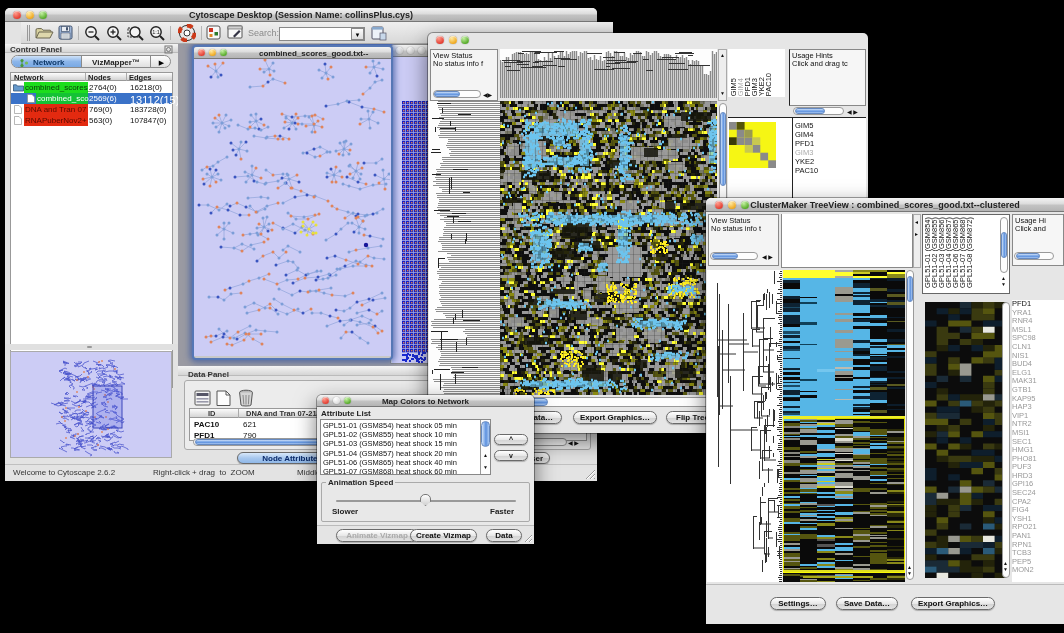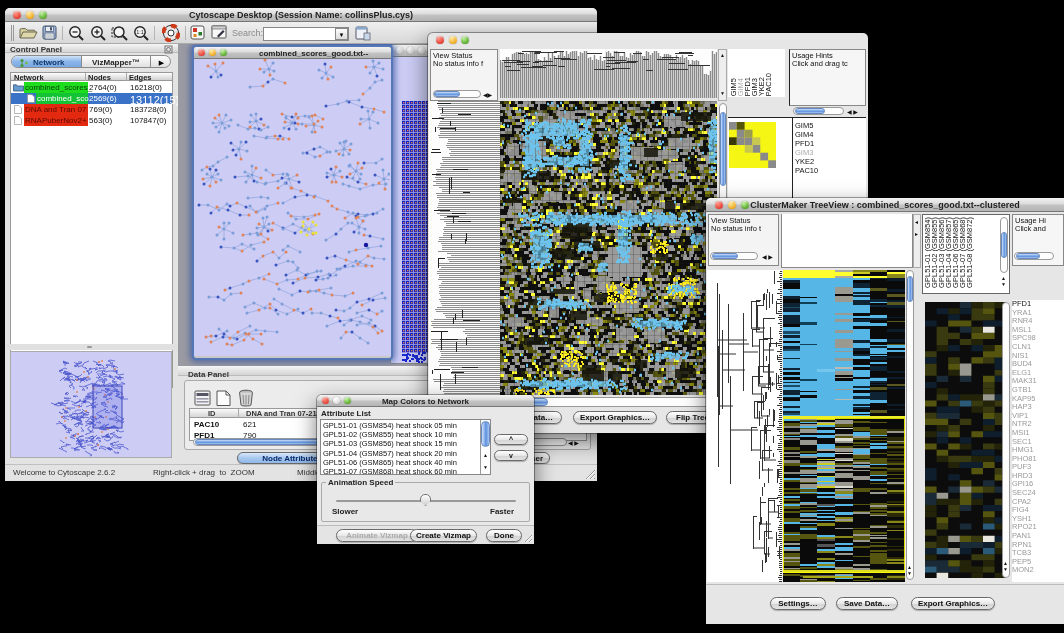--- a/index.html
+++ b/index.html
@@ -39,21 +39,21 @@
 </head>
 <body>
 <div id="stage">
 
 <div class="win" id="mainwin" style="left:5px; top:8px; width:592px; height:473px; background:#e3e3e3;">
   <div class="tbar" style="height:14px; line-height:15px;">Cytoscape Desktop (Session Name: collinsPlus.cys)</div>
   <div class="tl r" style="left:8px;"></div>
   <div class="tl y" style="left:21px;"></div>
   <div class="tl g" style="left:34px;"></div>
 
-  <div style="position:absolute; left:0; top:14px; width:100%; height:22px;
+  <div style="position:absolute; left:16px; top:14px; width:100%; height:22px;
        background:linear-gradient(#efefef,#d8d8d8); border-bottom:1px solid #aaa;">
     <div style="position:absolute;left:6px;top:3px;width:1px;height:16px;background:#999;"></div>
     <div style="position:absolute;left:8px;top:3px;width:1px;height:16px;background:#999;"></div>
 
     <svg class="icon" style="left:14px;top:4px;" width="19" height="14">
           <path d="M1,12 L1,4 Q1,2.6 2.4,2.6 L6.5,2.6 L8,4.2 L15,4.2 Q16,4.2 16,5.4 L16,6" fill="#d8d2a0" stroke="#6b6650" stroke-width="1"></path>
           <path d="M1.3,12 L4,6 L18,6 L15,12 Z" fill="#ded8ac" stroke="#6b6650" stroke-width="1"></path>
         </svg>
 
     <svg class="icon" style="left:37px;top:3px;" width="16" height="16">
@@ -656,21 +656,21 @@
   <div style="position:absolute;left:4px;top:87px;width:209px;height:40px;border:1px solid #aaa;border-radius:2px;">
     <span style="position:absolute;left:4px;top:-5px;background:#e8e8e8;padding:0 2px;font-size:8px;font-weight:bold;color:#222;">Animation Speed</span>
     <div style="position:absolute;left:14px;top:17px;width:180px;height:2px;background:#999;border-radius:1px;"></div>
     <div style="position:absolute;left:98px;top:11px;width:11px;height:12px;background:linear-gradient(#fdfdfd,#d0d0d0);border:1px solid #777;border-radius:5px 5px 4px 4px;clip-path:polygon(0 0,100% 0,100% 60%,50% 100%,0 60%);"></div>
     <span style="position:absolute;left:10px;top:24px;font-size:8px;font-weight:bold;color:#222;">Slower</span>
     <span style="position:absolute;left:168px;top:24px;font-size:8px;font-weight:bold;color:#222;">Faster</span>
   </div>
   <div style="position:absolute;left:0;top:130px;width:100%;height:19px;border-top:1px solid #bbb;background:#e4e4e4;border-radius:0 0 3px 3px;">
     <div class="btn" style="left:19px;top:3px;width:82px;color:#aaa;">Animate Vizmap</div>
     <div class="btn" style="left:93px;top:3px;width:67px;">Create Vizmap</div>
-    <div class="btn" style="left:169px;top:3px;width:36px;">Done</div>
+    <div class="btn" style="left:169px;top:3px;width:36px;">Data</div>
     <svg style="position:absolute;right:1px;bottom:1px;" width="10" height="10">
           <path d="M9,2 L2,9 M9,6 L6,9" stroke="#999" stroke-width="1"></path>
           <path d="M9,3 L3,9 M9,7 L7,9" stroke="#fff" stroke-width="1"></path>
         </svg>
   </div>
 </div>
 
 </div>
 
 </body></html>

